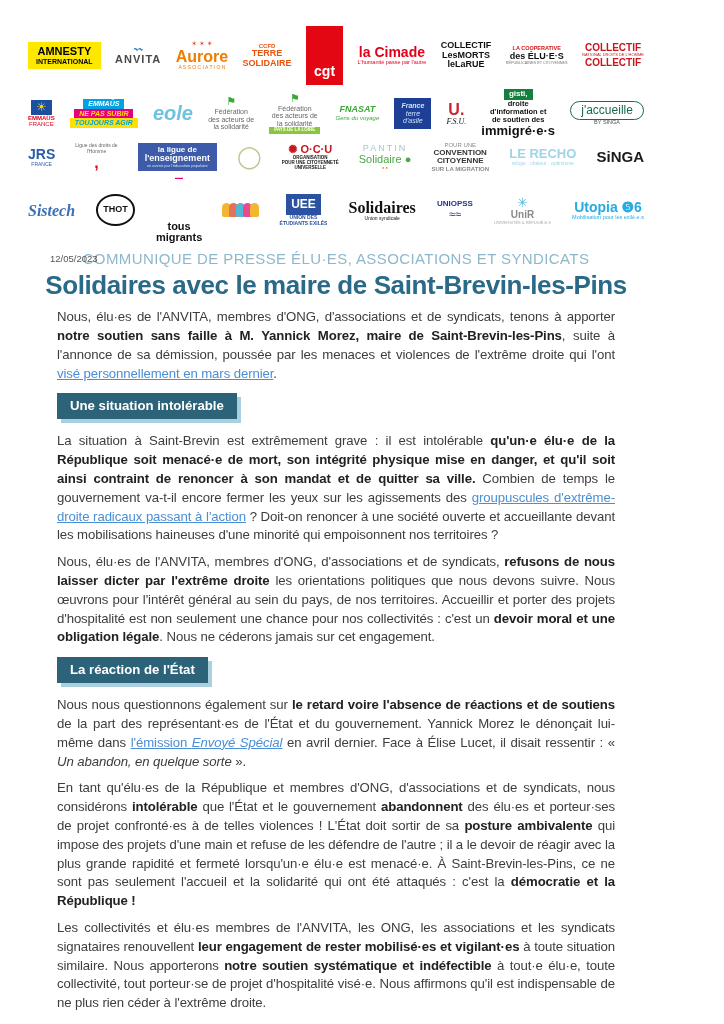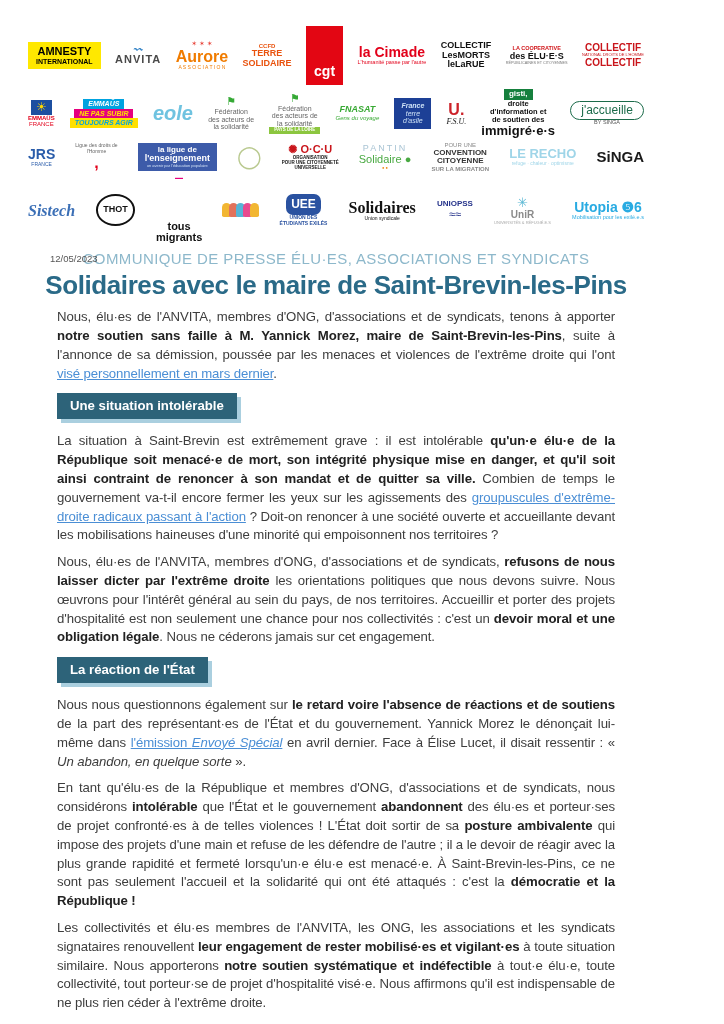--- a/index.html
+++ b/index.html
@@ -182,21 +182,21 @@
           <span style="color: rgb(17, 17, 17); font-size: 11px; font-weight: bold;">migrants</span>
         </div>
         <div class="logo" style="flex-direction: row;">
           <span class="swatch" style="background: rgb(242, 182, 50);"></span>
           <span class="swatch" style="background: rgb(226, 114, 91);"></span>
           <span class="swatch" style="background: rgb(86, 181, 214);"></span>
           <span class="swatch" style="background: rgb(232, 74, 143);"></span>
           <span class="swatch" style="background: rgb(242, 182, 50);"></span>
         </div>
         <div class="logo">
-          <span style="color: rgb(255, 255, 255); font-size: 12px; font-weight: bold; background: rgb(42, 82, 160); padding: 4px 5px; border-radius: 7px;">UEE</span>
+          <span style="color: rgb(255, 255, 255); font-size: 12px; font-weight: bold; background: rgb(42, 82, 160); padding: 4px 5px;">UEE</span>
           <span style="color: rgb(42, 82, 160); font-size: 5px; font-weight: bold;">UNION DES</span>
           <span style="color: rgb(42, 82, 160); font-size: 5px; font-weight: bold;">ÉTUDIANTS EXILÉS</span>
         </div>
         <div class="logo">
           <span style="color: rgb(17, 17, 17); font-size: 16px; font-weight: bold; font-family: &quot;Liberation Serif&quot;, serif;">Solidaires</span>
           <span style="color: rgb(17, 17, 17); font-size: 5px;">Union syndicale</span>
         </div>
         <div class="logo">
           <span style="color: rgb(38, 52, 139); font-size: 8px; font-weight: bold;">UNIOPSS</span>
           <span style="color: rgb(38, 52, 139); font-size: 11px;">≈≈</span>

